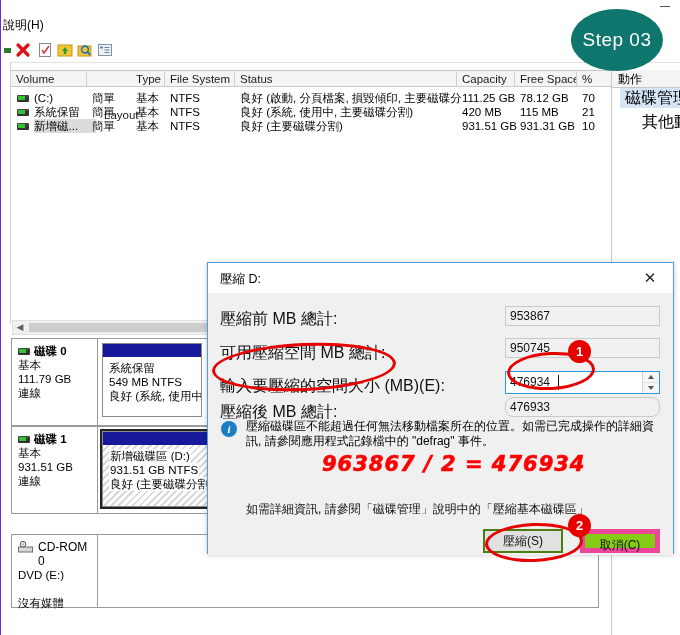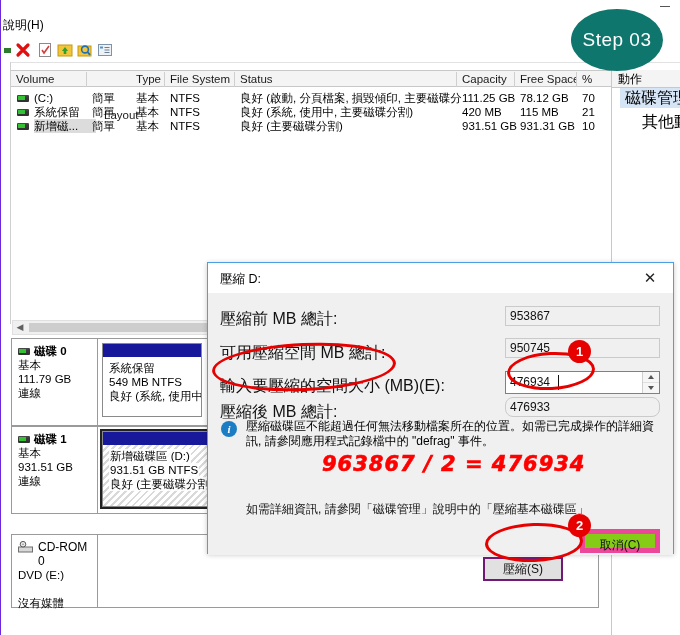--- a/index.html
+++ b/index.html
@@ -474,24 +474,23 @@
     border: 5px solid #ec4899;
     box-sizing: border-box;
     font-size: 12px;
     line-height: 22px;
     text-align: center;
     color: #111;
     cursor: pointer;
   }
   #btn-shrink {
     left: 275px;
-    border: 2px solid #701a75;
+    border: 2px solid #4d7c0f;
     background: #e1e1e1;
     line-height: 20px;
-    margin-top: 28px;
   }
   #btn-cancel { left: 372px; }
 
   
   .red-ellipse {
     position: absolute;
     border: 3px solid #e60000;
     border-radius: 50%;
     z-index: 50;
     pointer-events: none;

